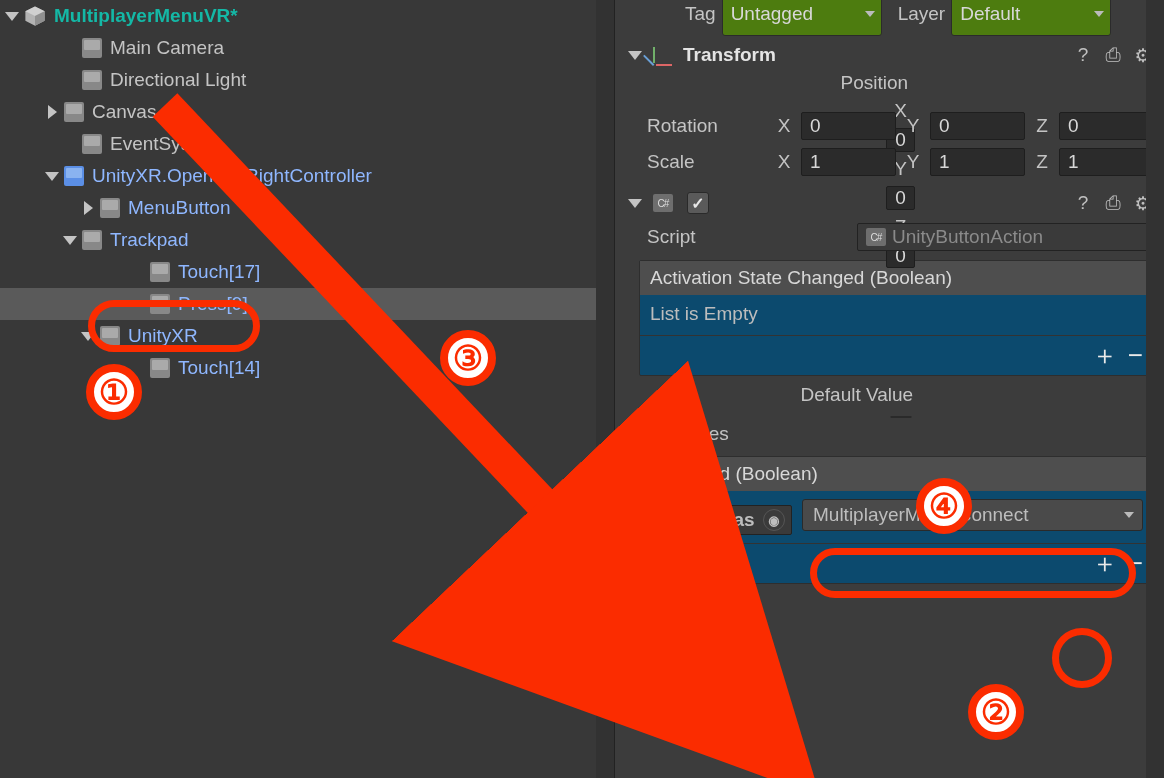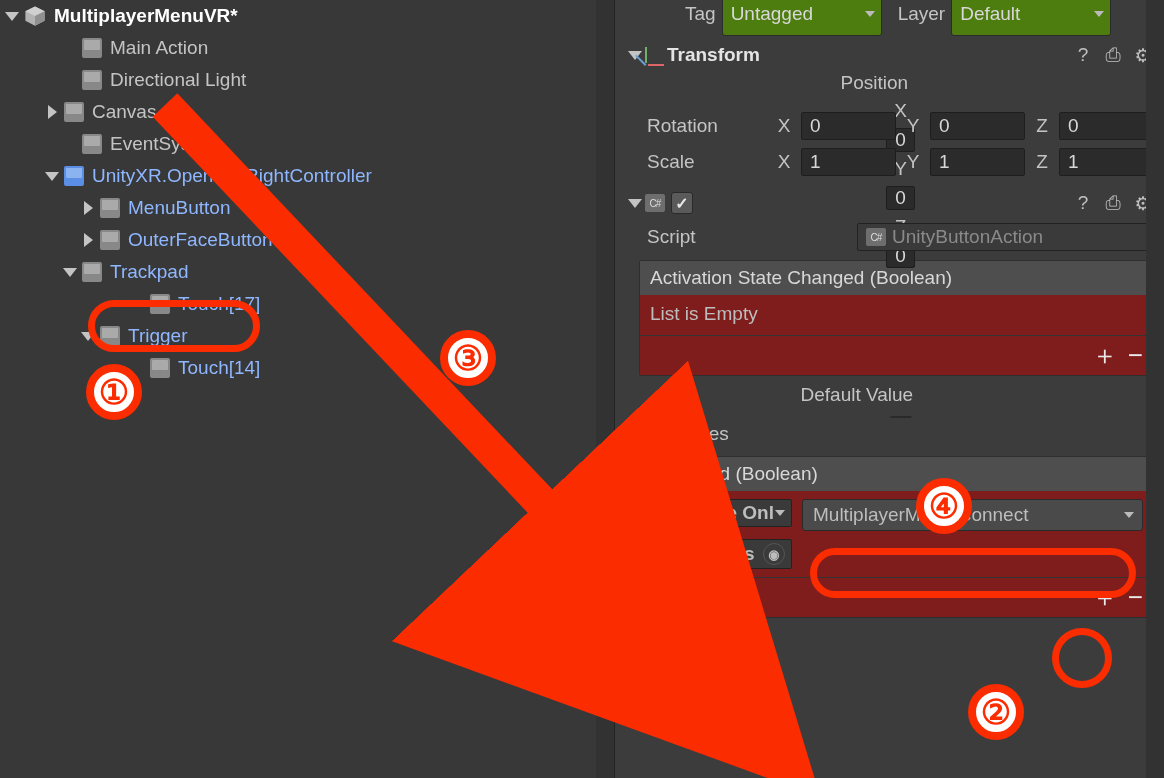--- a/index.html
+++ b/index.html
@@ -32,26 +32,26 @@
 
   
   .inspector { flex:1; height:100%; background:#3c3c3c; position:relative; overflow:hidden; padding:0 10px 0 10px; }
   .insp-scroll { position:absolute; top:0; right:0; width:18px; height:100%; background:#323232; }
   .insp-row { display:flex; align-items:center; height:36px; gap:6px; }
   .label { color:#c4c4c4; }
   .field { background:#2b2b2b; border:1px solid #1e1e1e; border-radius:2px; height:28px; display:flex; align-items:center; padding:0 8px; color:#d8d8d8; flex:1; }
   .axis-label { width:22px; text-align:center; }
   .drop { background:#4d7c0f; border:1px solid #2b2b2b; border-radius:3px; height:44px; display:flex; align-items:center; padding:0 8px; color:#d8d8d8; position:relative; }
   .drop::after { content:''; position:absolute; right:6px; top:50%; width:0;height:0; border-left:5px solid transparent; border-right:5px solid transparent; border-top:6px solid #bbb; transform:translateY(-50%);}
-  .hdr { display:flex; align-items:center; gap:0; margin-top:6px; height:34px; }
+  .hdr { display:flex; align-items:center; gap:8px; margin-top:6px; height:34px; }
   .hdr .foldout { margin-right:0; }
   .hdr .title { font-weight:bold; color:#e4e4e4; }
   .hdr-icons { margin-left:auto; display:flex; gap:8px; align-items:center; }
   .gear,.help,.preset { width:22px; height:22px; display:flex; align-items:center; justify-content:center; color:#c0c0c0; }
-  .event-block { background:#7f1d1d; border:1px solid #2e2e2e; border-radius:2px; margin-top:6px; margin-left:14px; }
+  .event-block { background:#0c4a6e; border:1px solid #2e2e2e; border-radius:2px; margin-top:6px; margin-left:14px; }
   .event-title { background:#4e4e4e; padding:6px 10px; color:#d8d8d8; }
   .event-body { padding:8px 10px; color:#bdbdbd; min-height:40px; }
   .event-body .small-drop { background:#3a3a3a; border:1px solid #222; border-radius:2px; height:28px; display:flex; align-items:center; padding:0 8px; font-weight:bold; position:relative; width:140px;}
   .event-body .small-drop::after{ content:''; position:absolute; right:6px; top:50%; width:0;height:0; border-left:5px solid transparent; border-right:5px solid transparent; border-top:6px solid #bbb; transform:translateY(-50%);}
   .event-body .obj { display:flex; align-items:center; gap:2px; margin-top:6px; background:#3a3a3a; border:1px solid #222; border-radius:2px; height:30px; padding:0 6px; width:140px; font-weight:bold;}
   .event-body .obj .pick { margin-left:auto; width:22px; height:22px; border:1px solid #555; border-radius:50%; display:flex; align-items:center; justify-content:center; font-size:13px;}
   .event-foot { height:40px; border-top:1px solid #333; display:flex; align-items:center; justify-content:flex-end; gap:10px; padding:0 10px; font-size:26px; color:#eaeaea;}
   .event-foot span{ cursor:pointer; }
   .checkbox { width:22px; height:22px; background:#5a5a5a; border:1px solid #2a2a2a; border-radius:3px; display:inline-flex; align-items:center; justify-content:center; }
   .checkbox.checked::after { content:'✓'; color:#e8e8e8; font-size:16px; font-weight:bold;}
@@ -83,29 +83,29 @@
       <span class="foldout">
           <span class="tri down"></span>
         </span>
       <span class="unity-logo">
         <svg viewBox="0 0 32 32">
             <polygon points="16,2 30,9 30,23 16,30 2,23 2,9" fill="#b3b3b3"></polygon>
             <polygon points="16,2 30,9 16,16 2,9" fill="#d0d0d0"></polygon>
             <polygon points="16,16 30,9 30,23 16,30" fill="#909090"></polygon>
           </svg>
       </span>
-      <span class="lbl" style="color:#ffffff; font-weight:bold;">MultiplayerMenuVR*</span>
+      <span class="lbl" style="color:#14b8a6; font-weight:bold;">MultiplayerMenuVR*</span>
     </div>
 
     <div class="row indent1">
       <span class="foldout blank">
           <span class="tri right"></span>
         </span>
       <span class="cube"></span>
-      <span class="lbl">Main Action</span>
+      <span class="lbl">Main Camera</span>
     </div>
     <div class="row indent1">
       <span class="foldout blank">
           <span class="tri right"></span>
         </span>
       <span class="cube"></span>
       <span class="lbl">Directional Light</span>
     </div>
     <div class="row indent1" style="padding-left:42px;">
       <span class="foldout">
@@ -129,47 +129,47 @@
       <span class="cube prefab"></span>
       <span class="lbl">UnityXR.OpenVR.RightController</span>
     </div>
     <div class="row indent2 sel" style="padding-left:78px;">
       <span class="foldout">
           <span class="tri right"></span>
         </span>
       <span class="cube"></span>
       <span class="lbl">MenuButton</span>
     </div>
+    <div class="row indent2 sel" style="padding-left:60px;">
+      <span class="foldout">
+          <span class="tri down"></span>
+        </span>
+      <span class="cube"></span>
+      <span class="lbl">Trackpad</span>
+    </div>
+    <div class="row indent3 sel">
+      <span class="foldout blank">
+          <span class="tri right"></span>
+        </span>
+      <span class="cube"></span>
+      <span class="lbl">Touch[17]</span>
+    </div>
+    <div class="row indent3 sel selected">
+      <span class="foldout blank">
+          <span class="tri right"></span>
+        </span>
+      <span class="cube"></span>
+      <span class="lbl">Press[9]</span>
+    </div>
     <div class="row indent2 sel" style="padding-left:78px;">
       <span class="foldout">
-          <span class="tri right"></span>
-        </span>
-      <span class="cube"></span>
-      <span class="lbl">OuterFaceButton</span>
-    </div>
-    <div class="row indent2 sel" style="padding-left:60px;">
-      <span class="foldout">
-          <span class="tri down"></span>
-        </span>
-      <span class="cube"></span>
-      <span class="lbl">Trackpad</span>
-    </div>
-    <div class="row indent3 sel">
-      <span class="foldout blank">
-          <span class="tri right"></span>
-        </span>
-      <span class="cube"></span>
-      <span class="lbl">Touch[17]</span>
-    </div>
-    <div class="row indent2 sel" style="padding-left:78px;">
-      <span class="foldout">
-          <span class="tri down"></span>
-        </span>
-      <span class="cube"></span>
-      <span class="lbl">Trigger</span>
+          <span class="tri down"></span>
+        </span>
+      <span class="cube"></span>
+      <span class="lbl">UnityXR</span>
     </div>
     <div class="row indent3 sel">
       <span class="foldout blank">
           <span class="tri right"></span>
         </span>
       <span class="cube"></span>
       <span class="lbl">Touch[14]</span>
     </div>
 
     <div class="scrollbar"></div>
@@ -266,23 +266,20 @@
       <span class="foldout">
           <span class="tri right"></span>
         </span>
       <span class="label">Sources</span>
     </div>
 
     <div class="event-block" style="border-left:3px solid #5aa0ff;">
       <div class="event-title">Activated (Boolean)</div>
       <div class="event-body" style="display:flex; gap:10px; align-items:flex-start;">
         <div style="display:flex; flex-direction:column; gap:6px;">
-          <div class="small-drop">
-              <span>Runtime Onl</span>
-            </div>
           <div class="obj">
             <span class="cs-badge">C#</span>
             <span>Canvas</span>
             <span class="pick">◉</span>
           </div>
         </div>
         <div class="func-drop">
             <span>MultiplayerMenu.Connect</span>
           </div>
       </div>

